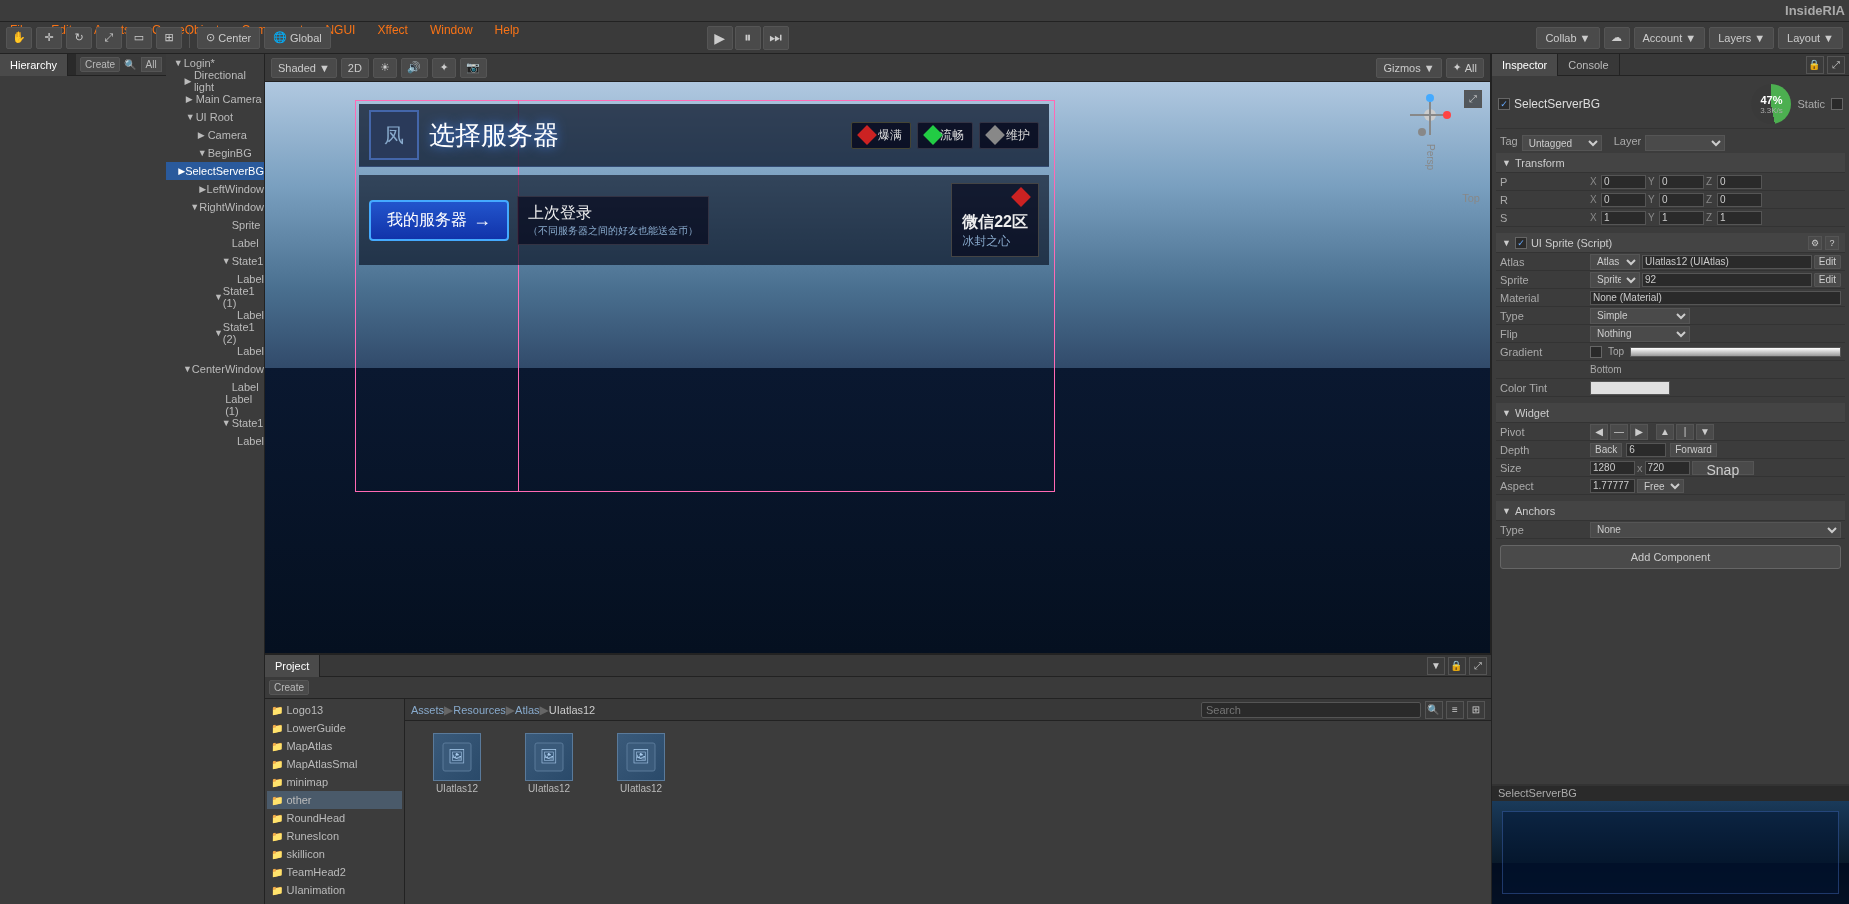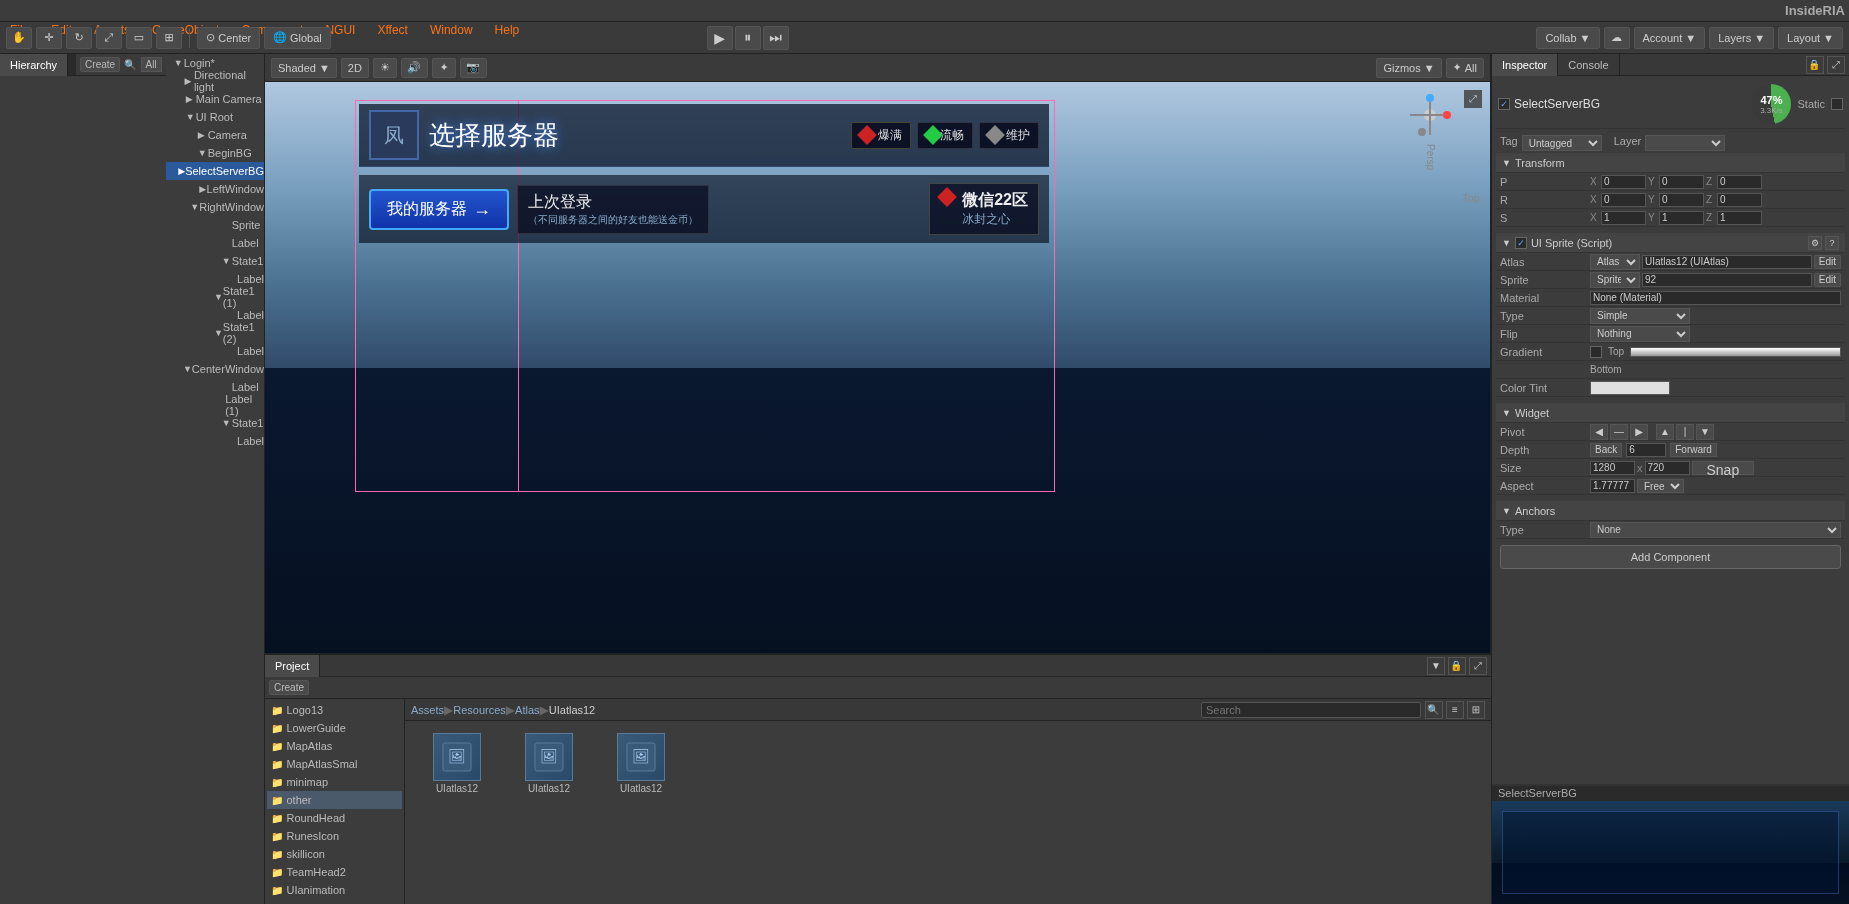--- a/index.html
+++ b/index.html
@@ -110,21 +110,21 @@
     #inspector-preview { height: 120px; background: #2a2a2a; border-top: 1px solid #333; display: flex; align-items: center; justify-content: center; overflow: hidden; }
 
     
     .scene-bg { width: 100%; height: 100%; background: linear-gradient(to bottom, #1a2a3a 0%, #0a1520 50%, #1a2a3a 100%); position: relative; }
     .selection-outline { position: absolute; border: 1px solid #ff69b4; pointer-events: none; }
     .sub-selection { position: absolute; border: 1px solid #ff69b4; pointer-events: none; }
     .scene-ui-overlay { position: absolute; top: 30px; left: 100px; width: 690px; height: 365px; }
     .panel-icon { width: 50px; height: 50px; background: #2a3a5a; border: 2px solid #4466aa; display: flex; align-items: center; justify-content: center; }
     .my-server-btn { background: linear-gradient(to bottom, #2255cc, #1133aa); border: 2px solid #44aaff; padding: 8px 16px; color: #fff; font-size: 16px; cursor: pointer; border-radius: 4px; text-align: center; min-width: 120px; display: flex; align-items: center; justify-content: center; gap: 6px; }
     .last-login-box { background: rgba(0,0,20,0.6); border: 1px solid #334; padding: 6px 10px; }
-    .server-info-box { background: rgba(0,0,20,0.6); border: 1px solid #444; padding: 6px 10px; display: flex; align-items: flex-start; gap: 8px; }
+    .server-info-box { background: rgba(0,0,20,0.6); border: 1px solid #444; padding: 6px 10px; display: flex; align-items: flex-end; gap: 8px; flex-direction: column; }
     .scene-ctrl-btn { width: 18px; height: 18px; background: rgba(60,60,60,0.8); border: 1px solid #555; display: flex; align-items: center; justify-content: center; font-size: 10px; color: #ccc; cursor: pointer; }
     .checkbox-inline { width: 12px; height: 12px; background: #2a2a2a; border: 1px solid #666; display: inline-flex; align-items: center; justify-content: center; }
     .checked::after { content: '✓'; font-size: 9px; color: #6af; }
 
     
     .atlas-icon { width: 48px; height: 48px; background: linear-gradient(135deg, #3a5a7a, #2a4a6a); border: 1px solid #5a7a9a; display: flex; align-items: center; justify-content: center; font-size: 18px; }
     .preview-scene { background: linear-gradient(to bottom, #1a3a5a 0%, #0a1a2a 60%, #1a2a3a 100%); width: 100%; height: 100%; position: relative; overflow: hidden; }
 
     
     ::-webkit-scrollbar { width: 8px; height: 8px; }

